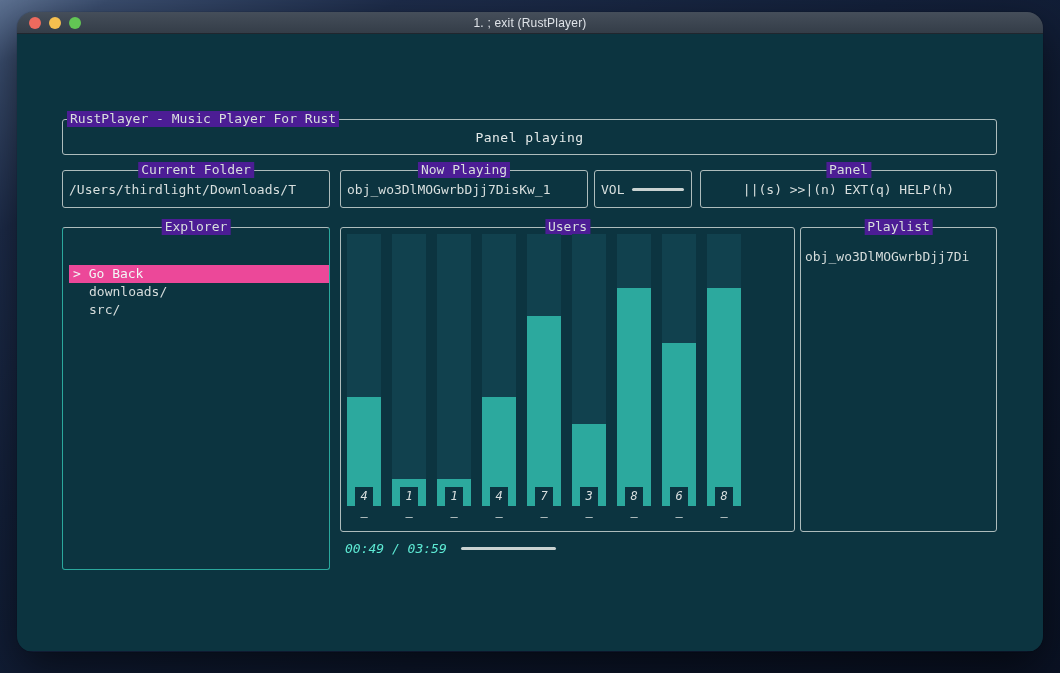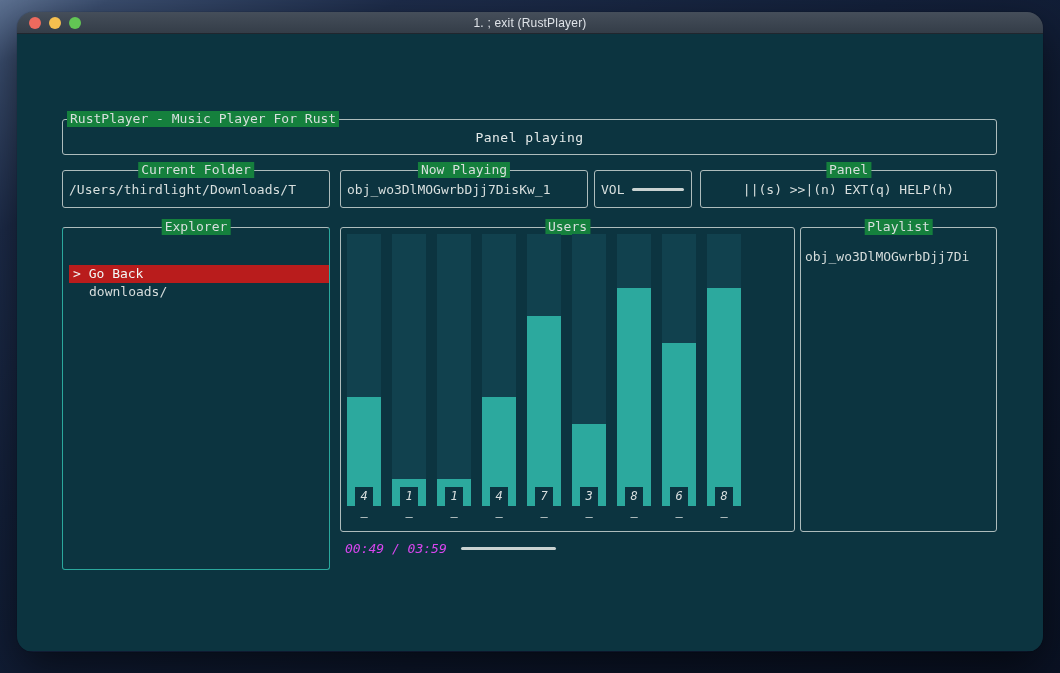--- a/index.html
+++ b/index.html
@@ -33,21 +33,21 @@
   .light.green  { background:#62c554; }
 
   
   .screen {
     position:relative; height:617px; background:#0c3440;
     font-size:13px; color:#d8dfde;
   }
   .tui-box { position:absolute; border:1px solid #aebcbc; border-radius:3px; }
   .box-title {
     position:absolute; top:-9px; left:50%; transform:translateX(-50%);
-    background:#15803d; padding:0 3px; white-space:pre; color:#d8dfde; line-height:16px;
+    background:#4c1d95; padding:0 3px; white-space:pre; color:#d8dfde; line-height:16px;
   }
   .box-title.left { left:4px; transform:none; }
 
   
   .main-box   { left:45px;  top:85px;  width:935px; height:36px; }
   .start-btn  { position:absolute; inset:0; display:flex; align-items:center; justify-content:center;
                 color:#e4eae9; letter-spacing:.5px; cursor:default; }
 
   
   .folder-box { left:45px;  top:136px; width:268px; height:38px; }
@@ -61,36 +61,36 @@
 
   
   .explorer-box { left:45px;  top:193px; width:268px; height:343px;
                   border-color:#2ba89d; border-top-color:#aebcbc;padding-left:6px; }
   .wave-box     { left:323px; top:193px; width:455px; height:305px; }
   .playlist-box { left:783px; top:193px; width:197px; height:305px; }
 
   .tui-list { margin-top:8px; }
   .tui-item { height:18px; line-height:18px; padding-left:20px; white-space:pre;
               color:#d5dcdb; overflow:hidden; }
-  .tui-item.selected { padding-left:4px; background:#b91c1c; color:#f2f7f6;margin-top:37px; }
+  .tui-item.selected { padding-left:4px; background:#ec4899; color:#f2f7f6;margin-top:37px; }
 
   
   .bars { position:absolute; left:6px; top:6px; width:394px; height:272px;
           display:flex; gap:11px; align-items:flex-end; }
   .bar-col { position:relative; width:34px; height:100%; background:#11414e; }
   .bar-fill { position:absolute; left:0; right:0; bottom:0; background:#2ca99e; }
   .bar-label { position:absolute; left:50%; transform:translateX(-50%); bottom:0;
                width:18px; height:19px; background:#0c3440; color:#d8dfde;
                font-style:italic; font-size:12px; line-height:19px; text-align:center; }
   .ticks { position:absolute; left:6px; top:282px; width:394px; display:flex; gap:11px; }
   .tick { width:34px; text-align:center; color:#c3cdcc; font-size:12px; line-height:14px; }
 
   
   .progress-row { position:absolute; left:328px; top:507px; display:flex; align-items:center; gap:14px; }
-  .time-label { font-style:italic; color:#d946ef; white-space:pre; }
+  .time-label { font-style:italic; color:#5eead4; white-space:pre; }
   .progress-bar { width:95px; height:3px; background:#c9d2d1; border-radius:2px; }
 </style>
 </head>
 <body>
 
 <div class="desktop">
   <div class="window">
 
     <div class="titlebar">
       <div class="lights">
@@ -128,20 +128,21 @@
           <span>VOL</span>
           <span class="vol-slider"></span>
         </div>
       </div>
 
       <div class="tui-box explorer-box">
         <span class="box-title">Explorer</span>
         <div class="tui-list" id="explorer-list">
             <div class="tui-item selected">&gt; Go Back</div>
             <div class="tui-item">downloads/</div>
+            <div class="tui-item">src/</div>
           </div>
       </div>
 
       <div class="tui-box wave-box">
         <span class="box-title">Users</span>
         <div class="bars" id="wave-bars">
             <div class="bar-col" style="background: rgb(17, 65, 78);">
               <div class="bar-fill" style="background: rgb(44, 169, 158); height: 40%;"></div>
               <div class="bar-label">4</div>
             </div>

